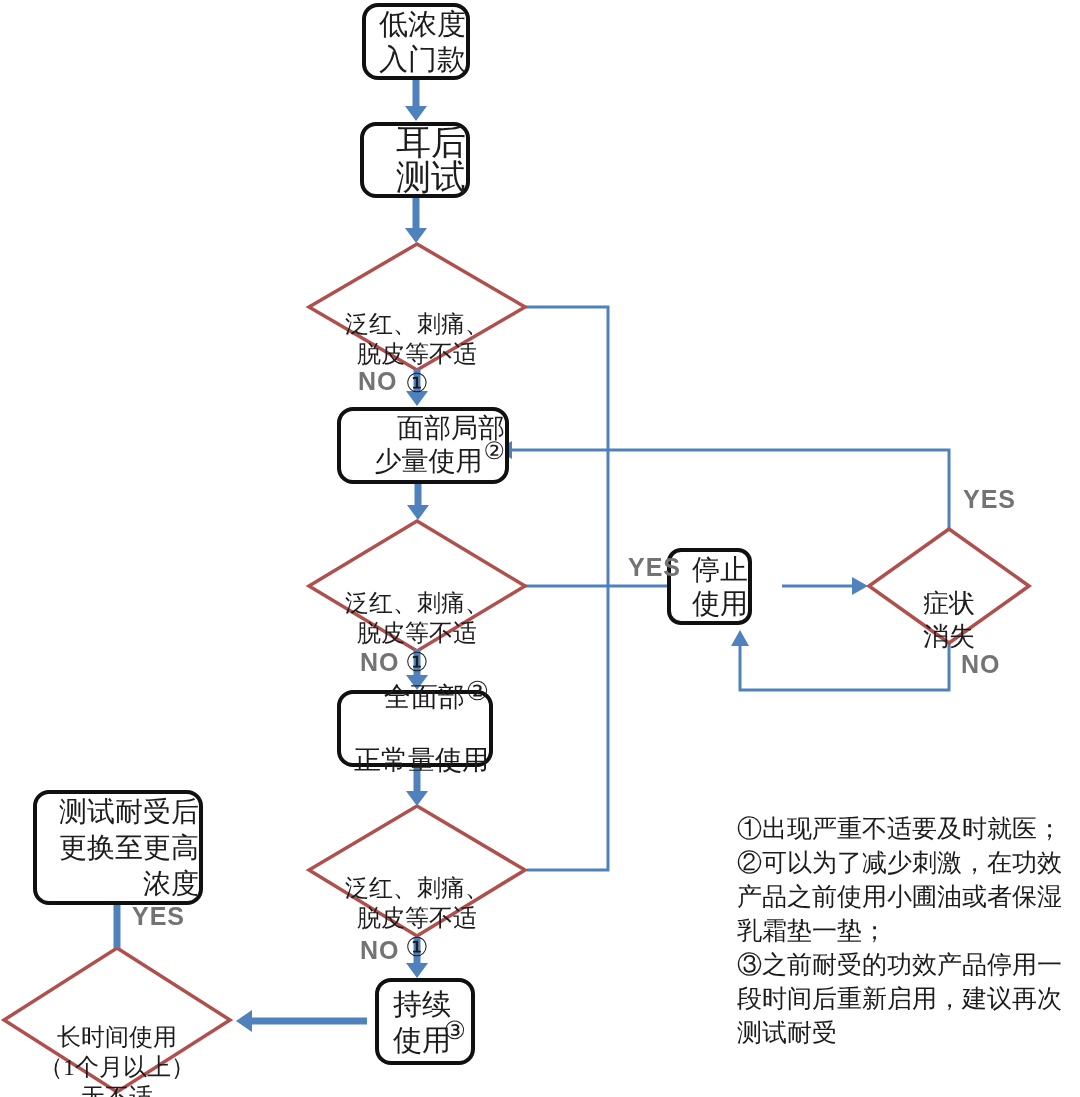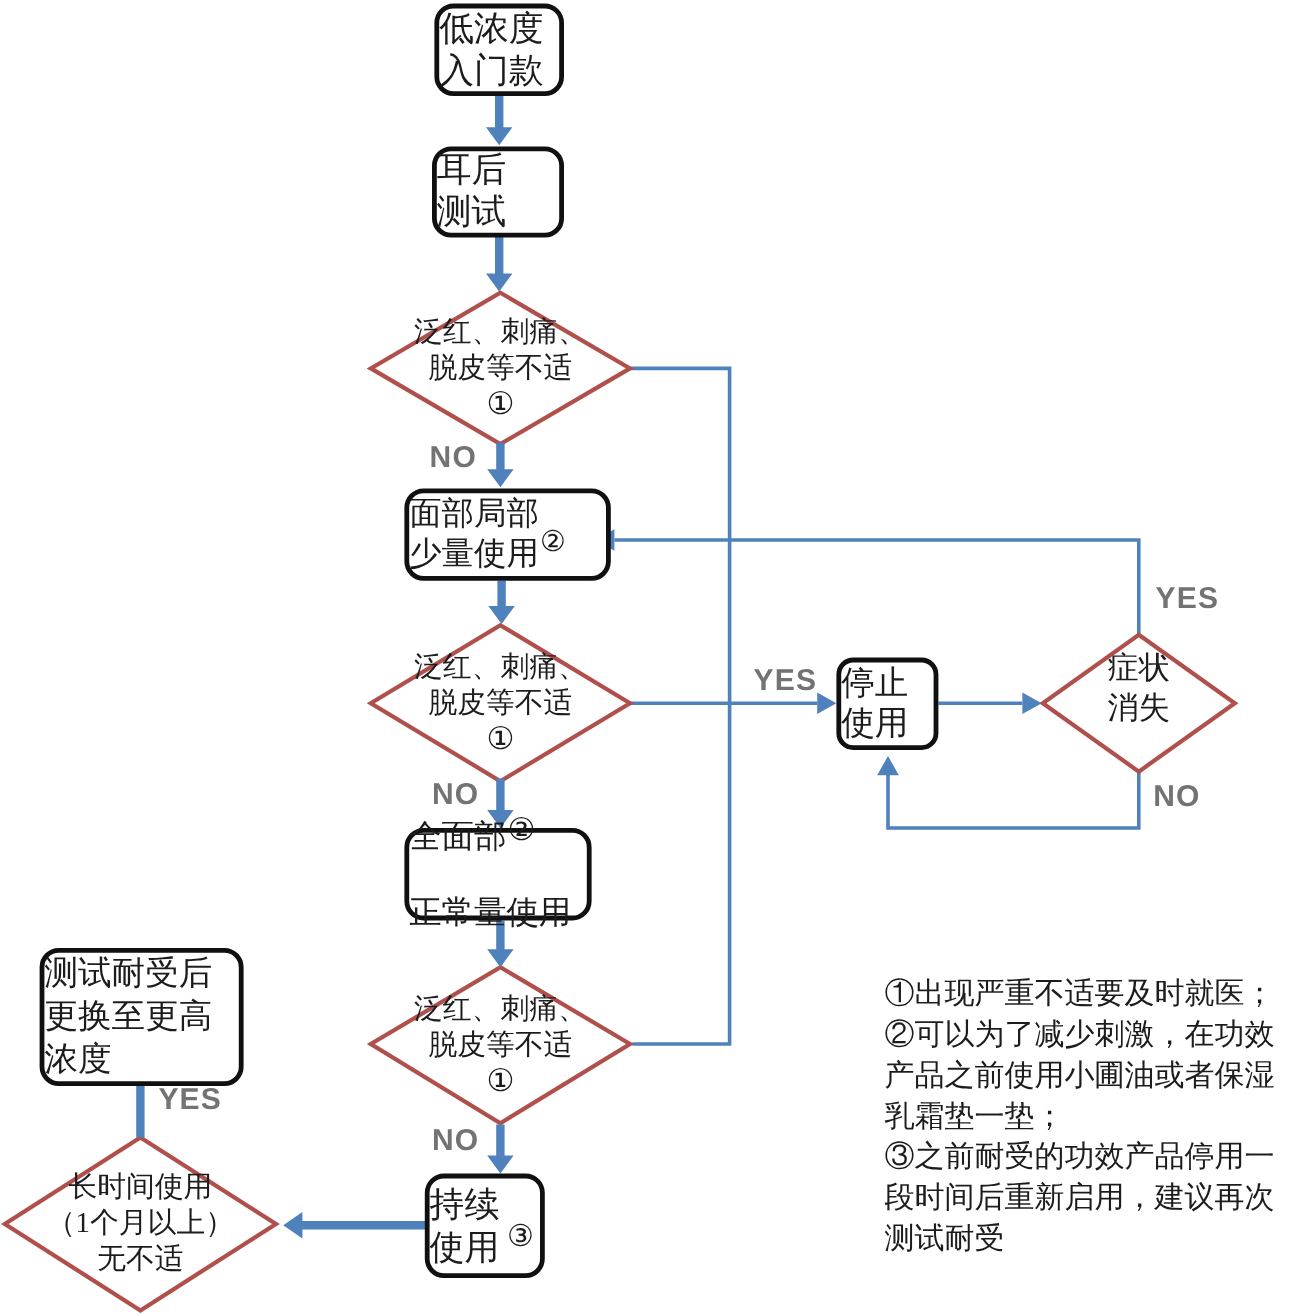--- a/index.html
+++ b/index.html
@@ -1,24 +1,24 @@
 <!DOCTYPE html>
 <html><head>
 <meta charset="utf-8">
 <style>
   html,body{margin:0;padding:0;background:#ffffff;}
   #stage{position:relative;width:1080px;height:1097px;background:#ffffff;overflow:hidden;
          font-family:"Liberation Serif","DejaVu Serif",serif;color:#1c1c1c;}
   #wires{position:absolute;left:0;top:0;width:1080px;height:1097px;}
   .box{position:absolute;box-sizing:border-box;border:4px solid #101010;border-radius:16px;
        background:#ffffff;display:flex;flex-direction:column;justify-content:center;
-       align-items:flex-start;text-align:center;}
+       align-items:flex-end;text-align:center;}
   .box .ln{display:block;white-space:nowrap;}
   .sup{display:inline-block;transform:translateY(-11px);font-size:24px;margin-left:1px;}
-  .dtext{position:absolute;text-align:center;line-height:30px;font-size:24px;}
+  .dtext{position:absolute;text-align:center;line-height:30px;font-size:24px;margin-top:47px;}
   .dtext .mk{font-size:26px;}
   .lbl{position:absolute;font-family:Liberation Sans, sans-serif;
        font-weight:bold;font-size:25px;color:#737373;letter-spacing:1px;}
   .notes{position:absolute;left:737px;top:812px;width:345px;font-size:25px;line-height:34px;}
   .notes div{white-space:nowrap;}
 </style>
 </head>
 <body>
 
 <div id="stage">
@@ -58,48 +58,48 @@
       <polygon points="113.5,948 120.5,948 120.5,892 128,892 117,877 106,892 113.5,892"></polygon>
       <polygon points="367,1017.5 367,1024.5 252,1024.5 252,1032 236,1021 252,1010 252,1017.5"></polygon>
     </g>
   </svg>
 
   <div class="box" style="left:362px;top:3px;width:108px;height:77px;font-size:29px;line-height:35px;">
     <span class="ln">低浓度</span>
     <span class="ln">入门款</span>
   </div>
 
-  <div class="box" style="left:360px;top:122px;width:110px;height:76px;font-size:29px;line-height:35px;">
+  <div class="box" style="left:360px;top:122px;width:110px;height:76px;font-size:35px;line-height:35px;">
     <span class="ln">耳后</span>
     <span class="ln">测试</span>
   </div>
 
   <div class="box" style="left:337px;top:407px;width:172px;height:77px;font-size:27px;line-height:33px;">
     <span class="ln">面部局部</span>
     <span class="ln"><span>少量使用</span><span class="sup">②</span></span>
   </div>
 
   <div class="box" style="left:337px;top:690px;width:156px;height:77px;font-size:27px;line-height:33px;gap:30px;">
     <span class="ln"><span>全面部</span><span class="sup" style="transform:translateY(-6px);font-size:26px;">②</span></span>
     <span class="ln">正常量使用</span>
   </div>
 
-  <div class="box" style="left:354px;top:978px;width:100px;height:87px;font-size:29px;line-height:36px;padding-right:20px;">
+  <div class="box" style="left:375px;top:978px;width:100px;height:87px;font-size:29px;line-height:36px;padding-right:20px;">
     <span class="ln">持续</span>
     <span class="ln">使用</span>
     <span style="position:absolute;right:5px;top:31px;font-size:25px;">③</span>
   </div>
 
   <div class="box" style="left:33px;top:790px;width:170px;height:115px;font-size:28px;line-height:36px;">
     <span class="ln">测试耐受后</span>
     <span class="ln">更换至更高</span>
     <span class="ln">浓度</span>
   </div>
 
-  <div class="box" style="left:697px;top:548px;width:85px;height:77px;font-size:28px;line-height:34px;border-radius:14px;">
+  <div class="box" style="left:667px;top:548px;width:85px;height:77px;font-size:28px;line-height:34px;border-radius:14px;">
     <span class="ln">停止</span>
     <span class="ln">使用</span>
   </div>
 
   <div class="dtext" style="left:297px;top:262px;width:240px;">
     <div>泛红、刺痛、</div>
     <div>脱皮等不适</div>
     <div class="mk">①</div>
   </div>
   <div class="dtext" style="left:297px;top:541px;width:240px;">

